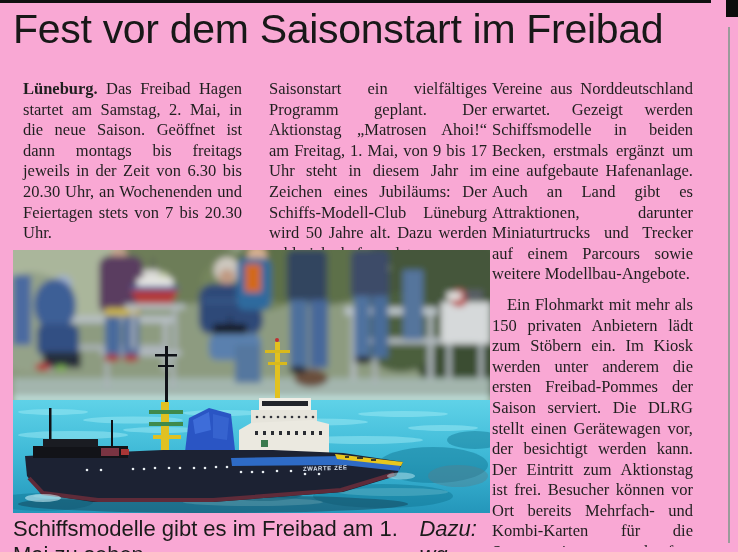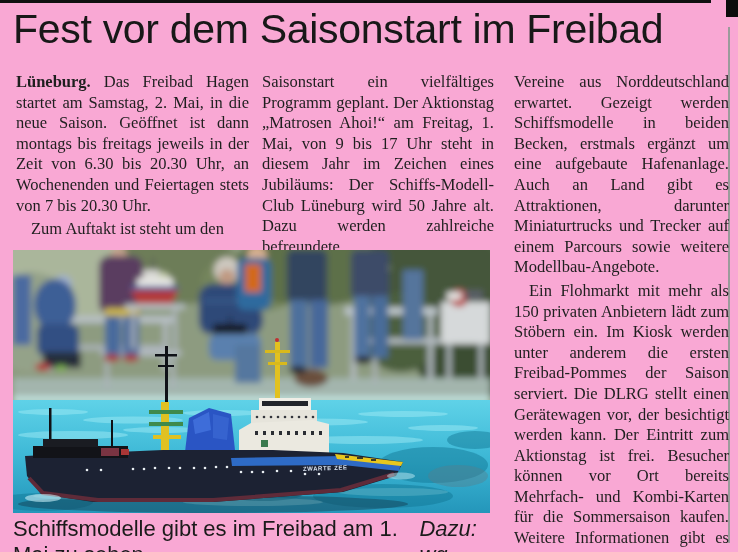--- a/index.html
+++ b/index.html
@@ -8,22 +8,22 @@
   .top-rule{position:absolute;left:0;top:0;width:711px;height:3px;background:#101010;}
   .corner-mark{position:absolute;left:726px;top:0;width:12px;height:17px;background:#0c0c0c;}
   .right-rule{position:absolute;left:728px;top:27px;width:2px;height:516px;background:#9b9b9b;}
   .headline{position:absolute;left:13px;top:6px;width:715px;margin:0;
             font-family:"Liberation Sans",sans-serif;font-weight:400;
             font-size:41px;line-height:1.15;letter-spacing:-0.3px;color:#181818;white-space:nowrap;}
   .bodycol{position:absolute;top:69px;font-size:16.5px;line-height:20.6px;
            text-align:justify;hyphens:auto;-webkit-hyphens:auto;overflow:hidden;}
   .col1{left:13px;width:239px;height:182px;}
   .col2{left:259px;width:238px;height:182px;}
-  .col3{left:511px;width:221px;height:478px;}
-  .bodycol p{margin:3px;}
+  .col3{left:482px;width:221px;height:478px;}
+  .bodycol p{margin:10px;}
   .bodycol p.indent{text-indent:15px;}
   .lead{font-weight:700;}
   .photo{position:absolute;left:13px;top:250px;width:477px;height:263px;margin:0;background:#8d9b80;}
   .photo svg{display:block;width:100%;height:100%;}
   .caption-row{position:absolute;left:13px;top:516px;width:477px;display:flex;
                justify-content:space-between;align-items:baseline;
                font-family:"Liberation Sans",sans-serif;font-size:22px;color:#1b1b1b;}
   .caption-credit{font-style:italic;}
 </style>
 </head>

